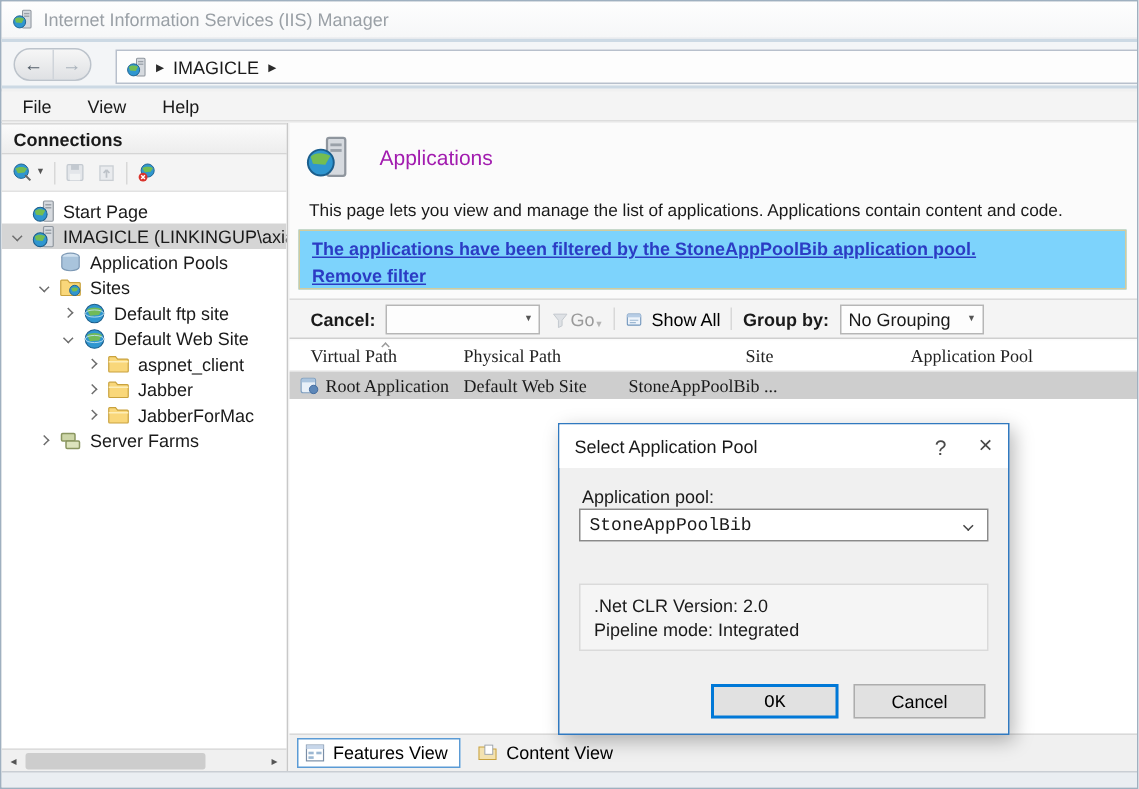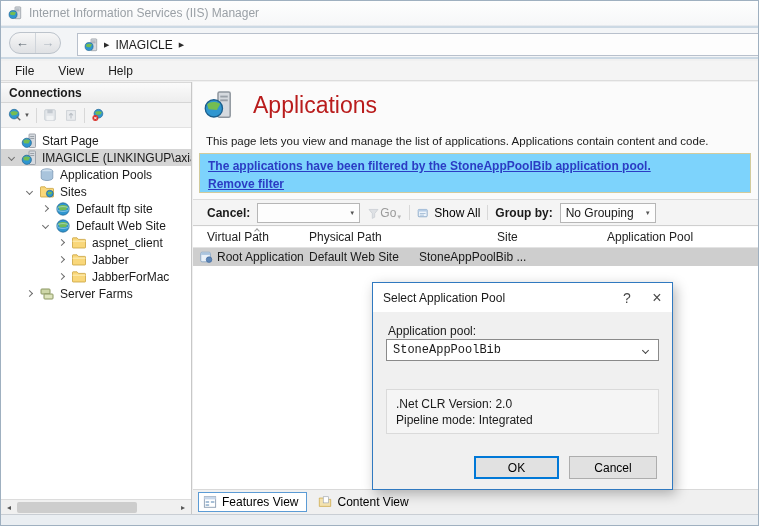--- a/index.html
+++ b/index.html
@@ -48,39 +48,39 @@
   .cv { width:5px; height:5px; border-right:1.3px solid #6e6e6e; border-bottom:1.3px solid #6e6e6e;
         display:inline-block; flex:none; margin-right:7px; }
   .cv.exp { transform:rotate(45deg); } .cv.col { transform:rotate(-45deg); } .cv.hid { visibility:hidden; }
   .hscroll { height:15px; background:#f0f0f0; border-top:1px solid #dcdcdc; display:flex; align-items:center; }
   .harr { width:16px; text-align:center; font-size:8px; color:#555; }
   .hthumb { width:120px; height:11px; background:#cdcdcd; border-radius:2px; }
 
   
   .rightpanel { position:absolute; left:192px; top:81px; right:0; bottom:11px; background:#fbfbfb; }
   .app-header { position:absolute; left:10px; top:8px; display:flex; align-items:center; gap:20px; }
-  .app-title { font-size:23px; color:#b91c1c; }
+  .app-title { font-size:14px; color:#a21caf; }
   .page-desc { position:absolute; left:13px; top:53px; right:4px; font-size:11.5px; }
   .notice { position:absolute; left:6px; right:7px; top:71px; height:40px; background:#7dd3fc;
             border:1px solid #d2cb9c; padding:3px 8px 0 8px; }
   .notice a { display:block; color:#2b3cc4; font-weight:600; text-decoration:underline; line-height:18px; font-size:12px; }
   .filterbar { position:absolute; left:0; right:0; top:117px; height:27px; background:#f4f4f4;
                border-top:1px solid #dcdcdc; border-bottom:1px solid #cfcfcf; display:flex; align-items:center;
                gap:7px; padding-left:14px; }
   .blabel { font-weight:600; }
   .combo { height:20px; background:#fdfdfd; border:1px solid #b6b6b6; display:flex; align-items:center;
            padding:0 4px 0 5px; gap:4px; }
   .combo-input { border:none; outline:none; width:82px; height:16px; background:transparent; font-size:12px; }
   .go-group { display:flex; align-items:flex-end; gap:0; color:#9a9a9a; }
   .showall { display:flex; align-items:flex-end; gap:4px; border:none; background:transparent; font-size:12px; padding:0; }
   .grouping { width:96px; justify-content:space-between; }
 
   .listarea { position:absolute; left:0; right:0; top:145px; bottom:25px; background:#ffffff; }
   .thead { position:relative; display:flex; height:21px; align-items:center; border-bottom:1px solid #e3e3e3; color:#222; }
-  .thead .c, .drow .c { overflow:hidden; white-space:nowrap; }
+  .thead .c, .drow .c { overflow:hidden; white-space:nowrap;font-family:Liberation Serif, serif; }
   .c1{width:112px; padding-left:14px;} .c2{width:188px; padding-left:4px;} .c3{width:110px; padding-left:4px;} .c4{flex:1; padding-left:4px;}
   .sortmark { position:absolute; left:62px; top:2px; width:4px; height:4px;
               border-left:1.2px solid #9a9a9a; border-top:1.2px solid #9a9a9a; transform:rotate(45deg); }
   .drow { display:flex; height:18px; align-items:center; background:#cecece; }
   .drow .c1 { display:flex; align-items:center; gap:4px; padding-left:6px; }
 
   .tabsbar { position:absolute; left:0; right:0; bottom:0; height:25px; background:#f0f0f0;
              border-top:1px solid #d9d9d9; display:flex; align-items:center; gap:6px; padding-left:5px; }
   .vtab { display:flex; align-items:center; gap:5px; border:1px solid transparent; background:transparent;
           padding:2px 8px 2px 4px; font-size:12px; }
@@ -96,21 +96,21 @@
   .dlg-sysbtn { border:none; background:transparent; width:30px; height:29px; font-size:14px; color:#4a4a4a; }
   .dlg-label { position:absolute; left:15px; }
   .dlg-combo { position:absolute; left:13px; right:13px; top:56px; height:22px; background:#ffffff;
                border:1px solid #8a8a8a; display:flex; align-items:center; padding:0 10px 0 6px;font-family:Liberation Mono, monospace; }
   .dlg-combo .val { flex:1; }
   .dlg-combo .cv { margin:0; border-color:#444; }
   .dlg-props { position:absolute; left:13px; right:13px; top:106px; height:45px; background:#f5f5f5;
                border:1px solid #dadada; padding:6px 0 0 9px; line-height:16px; color:#1a1a1a; }
   .dlg-btn { position:absolute; top:173px; height:23px; background:#e1e1e1; font-size:12px;
              font-family:"Liberation Sans","DejaVu Sans",sans-serif; }
-  .dlg-ok { left:101px; width:85px; border:2px solid #0078d7; }
+  .dlg-ok { left:101px; width:85px; border:2px solid #0078d7;font-family:Liberation Mono, monospace; }
   .dlg-cancel { left:196px; width:88px; border:1px solid #adadad; }
 </style>
 </head>
 <body>
 
 <div class="window">
 
   <div class="titlebar">
     <span>
       <svg class="i14" viewBox="0 0 16 16">

